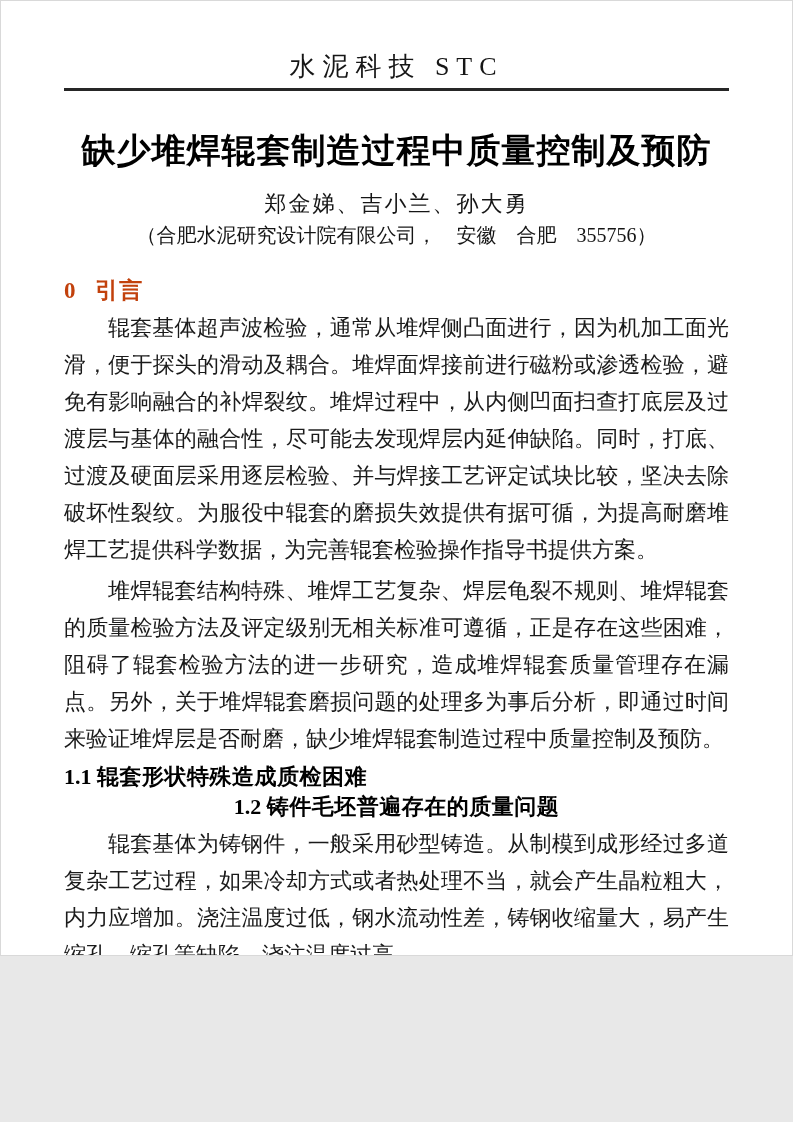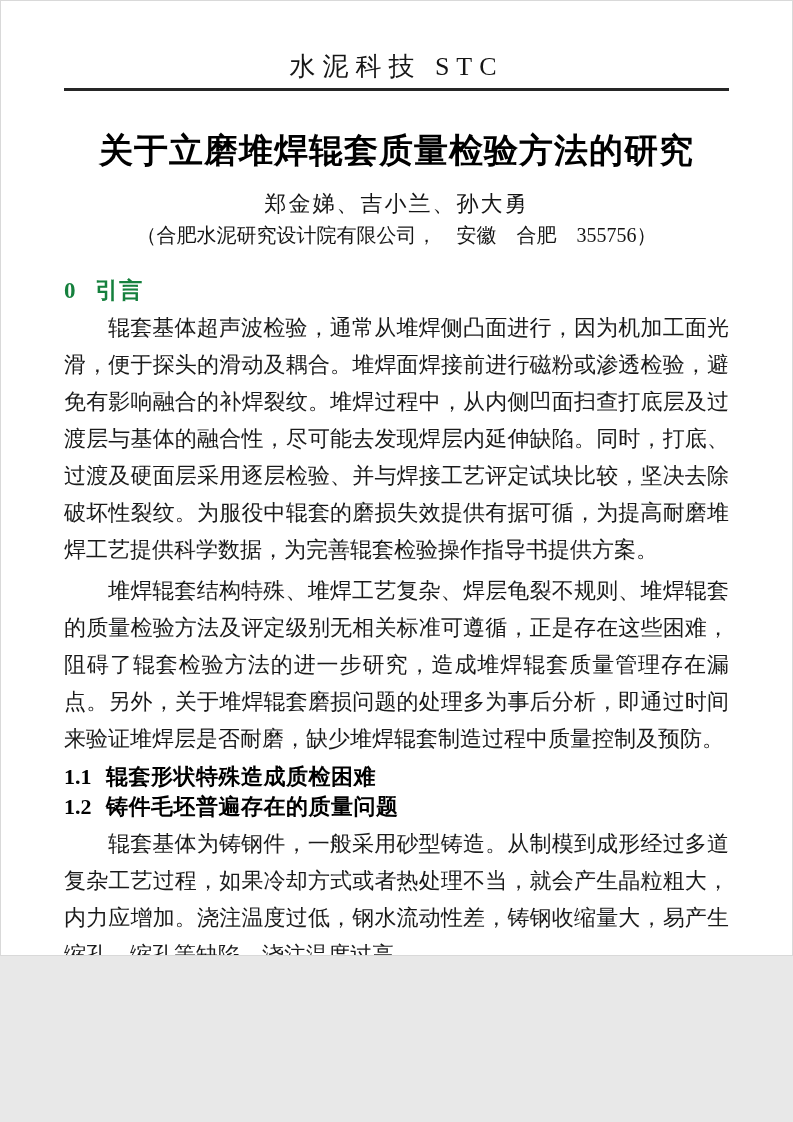--- a/index.html
+++ b/index.html
@@ -56,43 +56,43 @@
     font-size: 20px;
     line-height: 28px;
     color: #151515;
   }
 
   h2.sec {
     margin: 26px 0 0 0;
     font-size: 23px;
     line-height: 31px;
     font-weight: 700;
-    color: #15803d;
+    color: #c2410c;
   }
   h2.sec.sec-1 { margin-top: 1px; }
   h2.sec .num {
     font-family: "Liberation Serif", "DejaVu Serif", serif;
     margin-right: 14px;
   }
   h2.sec .lbl {
     font-family: "Liberation Sans", "DejaVu Sans", sans-serif;
     letter-spacing: 1px;
   }
 
   h3.subsec {
     margin: 5px 0 0 0;
     font-size: 22px;
     line-height: 30px;
     font-weight: 700;
     color: #000;
   }
-  h3.subsec.sub-2 { margin-top: 0; }
+  h3.subsec.sub-2 { margin-top: 0; text-align: center; }
   h3.subsec .num {
     font-family: "Liberation Serif", "DejaVu Serif", serif;
-    margin-right: 9px;
+    margin-right: 0;
   }
   h3.subsec .lbl {
     font-family: Liberation Serif, serif;
     letter-spacing: 0.5px;
   }
 
   p.body-p {
     margin: 4px 0 0 0;
     font-size: 22px;
     line-height: 37px;
@@ -131,21 +131,21 @@
 </style>
 </head>
 <body>
 
 <div class="page">
   <div class="content">
 
     <div class="journal-header">水泥科技 STC</div>
     <div class="header-rule"></div>
 
-    <h1 class="title">关于立磨堆焊辊套质量检验方法的研究</h1>
+    <h1 class="title">缺少堆焊辊套制造过程中质量控制及预防</h1>
 
     <div class="authors">郑金娣、吉小兰、孙大勇</div>
 
     <div class="affiliation">（合肥水泥研究设计院有限公司，　安徽　合肥　355756）</div>
 
     <h2 class="sec sec-0">
       <span class="num">0</span>
       <span class="lbl">引言</span>
     </h2>
 

